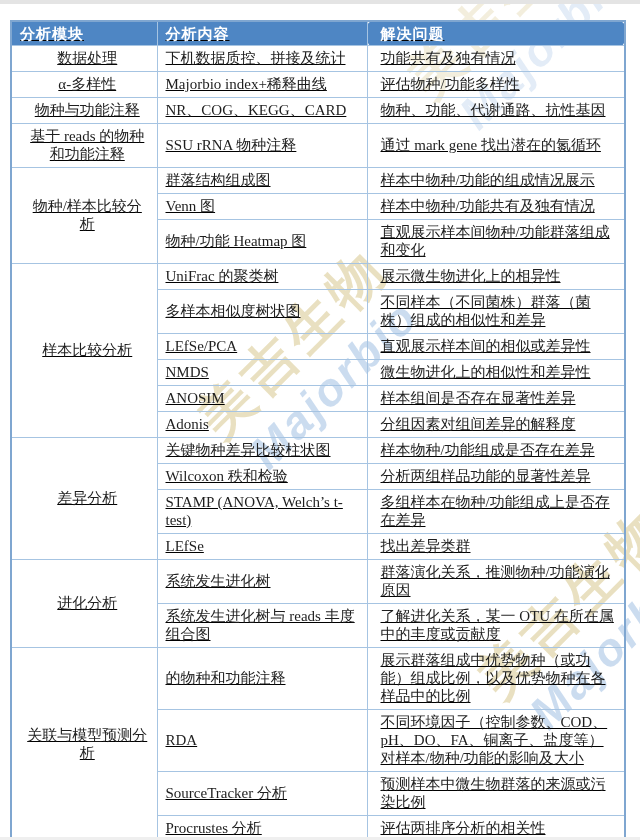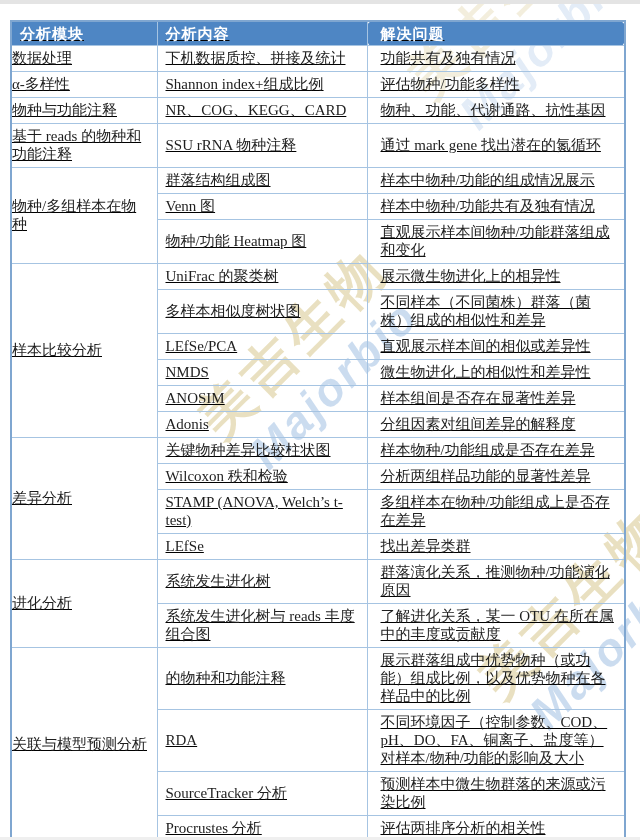--- a/index.html
+++ b/index.html
@@ -93,21 +93,21 @@
     font-family: "Liberation Sans", "DejaVu Sans", sans-serif;
     background: #4e86c4;
     color: #ffffff;
     font-weight: bold;
     font-size: 15px;
     letter-spacing: 1px;
     padding: 2px 8px;
     line-height: 19px;
   }
   th.p3, td.p3 { padding-left: 13px; border-radius: 6px; }
-  td.mod { padding-left: 0; }
+  td.mod { padding-left: 14px; text-align: center; }
 </style>
 </head>
 <body>
 
 <div class="page">
   <div class="page-top-edge"></div>
 
   <div class="wm wm1">
     <div class="wm-cn">美吉生物</div>
     <div class="wm-en">Majorbio</div>
@@ -138,38 +138,38 @@
       <tbody>
 
         <tr>
           <td class="mod">数据处理</td>
           <td>下机数据质控、拼接及统计</td>
           <td class="p3">功能共有及独有情况</td>
         </tr>
 
         <tr>
           <td class="mod">α-多样性</td>
-          <td>Shannon index+组成比例</td>
+          <td>Majorbio index+稀释曲线</td>
           <td class="p3">评估物种/功能多样性</td>
         </tr>
 
         <tr>
           <td class="mod">物种与功能注释</td>
           <td>NR、COG、KEGG、CARD</td>
           <td class="p3">物种、功能、代谢通路、抗性基因</td>
         </tr>
 
         <tr>
           <td class="mod">基于 reads 的物种和功能注释</td>
           <td>SSU rRNA 物种注释</td>
           <td class="p3">通过 mark gene 找出潜在的氮循环</td>
         </tr>
 
         <tr>
-          <td class="mod" rowspan="3">物种/多组样本在物种</td>
+          <td class="mod" rowspan="3">物种/样本比较分析</td>
           <td>群落结构组成图</td>
           <td class="p3">样本中物种/功能的组成情况展示</td>
         </tr>
         <tr>
           <td>Venn 图</td>
           <td class="p3">样本中物种/功能共有及独有情况</td>
         </tr>
         <tr>
           <td>物种/功能 Heatmap 图</td>
           <td class="p3">直观展示样本间物种/功能群落组成和变化</td>

